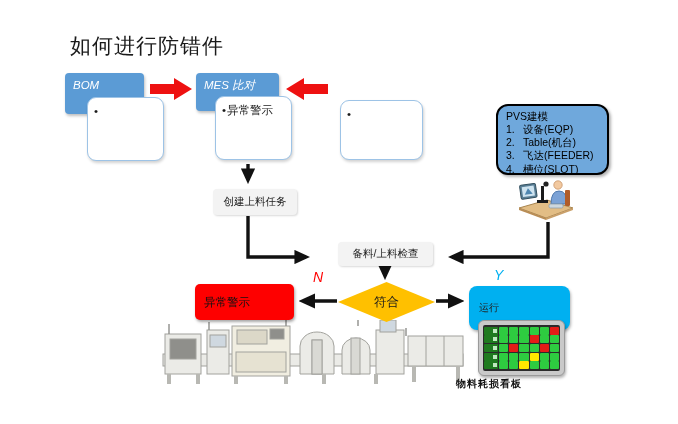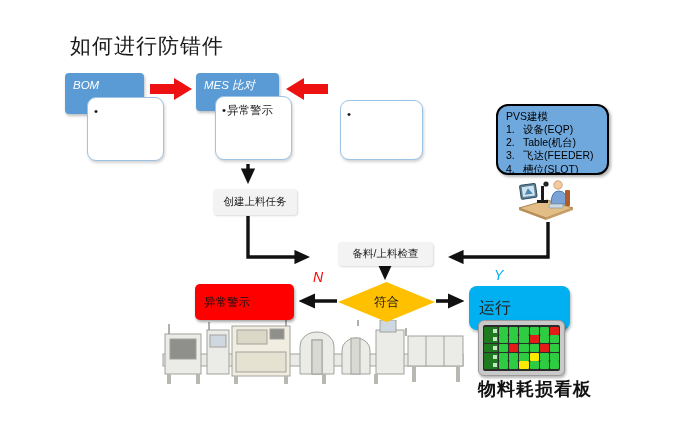--- a/index.html
+++ b/index.html
@@ -48,34 +48,34 @@
     clip-path:polygon(50% 0,100% 50%,50% 100%,0 50%);display:flex;align-items:center;
     justify-content:center;font-size:12.5px;color:#1a1a1a;z-index:3;}
   .label-n{position:absolute;left:313px;top:269px;color:#ff0000;font-style:italic;font-size:14px;z-index:4;}
   .label-y{position:absolute;left:494px;top:267px;color:#00b0f0;font-style:italic;font-size:14px;z-index:4;}
 
   
   .alarm-box{position:absolute;left:195px;top:284px;width:99px;height:36px;background:#fe0000;
     border-radius:5px;color:#111;font-size:11.5px;display:flex;align-items:center;
     padding-left:9px;box-sizing:border-box;box-shadow:1px 2px 3px rgba(0,0,0,.35);z-index:3;}
   .run-box{position:absolute;left:469px;top:286px;width:101px;height:44px;background:#00b0f0;
-    border-radius:8px;color:#222;font-size:16px;display:flex;align-items:center;
+    border-radius:8px;color:#222;font-size:10px;display:flex;align-items:center;
     padding-left:10px;box-sizing:border-box;box-shadow:1px 2px 3px rgba(0,0,0,.3);z-index:3;}
 
   
   .board{position:absolute;left:478px;top:320px;width:87px;height:56px;background:#c9c9c9;
     border:1px solid #9a9a9a;border-radius:6px;box-sizing:border-box;padding:4px;z-index:3;
     box-shadow:1px 2px 3px rgba(0,0,0,.3);}
   .board-inner{width:100%;height:100%;background:#2b2b2b;border-radius:2px;
     display:flex;flex-direction:column;justify-content:space-evenly;padding:1px;box-sizing:border-box;}
   .board-row{display:flex;gap:1px;height:8px;}
   .board-cell{flex:1 1 auto;border-radius:1px;}
   .board-cell.hdr{flex:0 0 14px;position:relative;}
   .board-cell.hdr::after{content:"";position:absolute;right:1px;top:2px;width:4px;height:4px;background:#bfe8bf;}
-  .board-label{position:absolute;left:478px;top:377px;font-size:18px;font-weight:bold;color:#111;letter-spacing:1px;z-index:3;text-align:right;}
+  .board-label{position:absolute;left:456px;top:377px;font-size:10px;font-weight:bold;color:#111;letter-spacing:1px;z-index:3;text-align:right;}
 
   .connectors{position:absolute;left:0;top:0;z-index:1;}
   .clipart{position:absolute;z-index:2;}
 </style>
 </head>
 <body>
 
 <div class="canvas">
 
   <div class="page-title">如何进行防错件</div>

